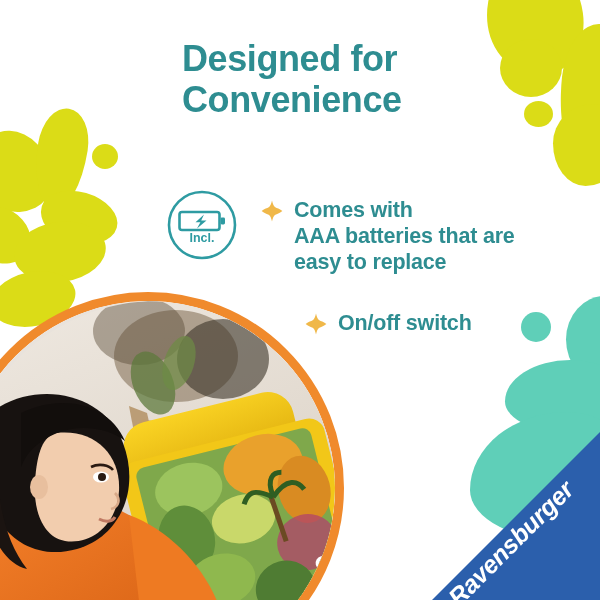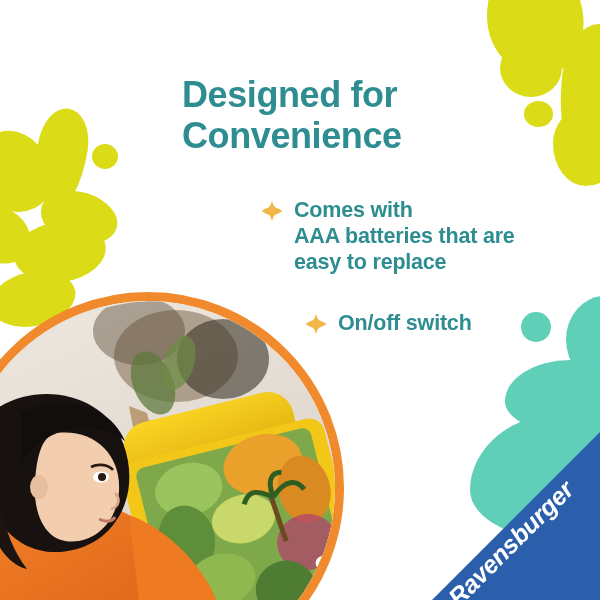--- a/index.html
+++ b/index.html
@@ -140,21 +140,20 @@
     position: absolute;
     left: 182px;
     top: 38px;
     width: 330px;
     color: #2E8D91;
     font-size: 36px;
     line-height: 1.14;
     font-weight: bold;
     letter-spacing: -0.4px;
     white-space: pre-line;
-    margin-top: 36px;
   }
 
   
   .battery-icon {
     position: absolute;
     left: 166px;
     top: 189px;
     width: 72px;
     height: 72px;
   }
@@ -254,20 +253,29 @@
   <div class="blob y-l-bot"></div>
 
   <div class="blob t-r-dot"></div>
   <div class="blob t-r-big"></div>
   <div class="blob t-r-low"></div>
   <div class="blob t-br"></div>
 
   <div class="headline">Designed for
 Convenience</div>
 
+  <div class="battery-icon">
+    <svg viewBox="0 0 72 72" width="72" height="72" aria-hidden="true">
+      <circle cx="36" cy="36" r="33" fill="none" stroke="#2E9BA2" stroke-width="2.6"></circle>
+      <rect x="13.5" y="23" width="40" height="18" rx="2.5" ry="2.5" fill="none" stroke="#2E9BA2" stroke-width="2.6"></rect>
+      <rect x="54.5" y="28.5" width="4.5" height="7" rx="1.4" ry="1.4" fill="#2E9BA2"></rect>
+      <path d="M38 25.5 L29.5 33.2 L34.4 33.2 L31 39.5 L40.5 31.4 L35.2 31.4 Z" fill="#2E9BA2"></path>
+      <text x="36" y="52.5" text-anchor="middle" font-family="Liberation Sans, sans-serif" font-size="12.5" font-weight="bold" fill="#2E9BA2">Incl.</text>
+    </svg>
+  </div>
 
   <div class="feature feature-2">
     <span class="plus-icon">
       <svg viewBox="0 0 22 22" width="22" height="22" aria-hidden="true">
         <path d="M11 0.6 C11.9 4.3 12.6 6.2 14.3 7.2 C15.9 8.1 18.3 8.6 21.4 11
                  C18.3 13.4 15.9 13.9 14.3 14.8 C12.6 15.8 11.9 17.7 11 21.4
                  C10.1 17.7 9.4 15.8 7.7 14.8 C6.1 13.9 3.7 13.4 0.6 11
                  C3.7 8.6 6.1 8.1 7.7 7.2 C9.4 6.2 10.1 4.3 11 0.6 Z" fill="#F0B849"></path>
       </svg>
     </span>

